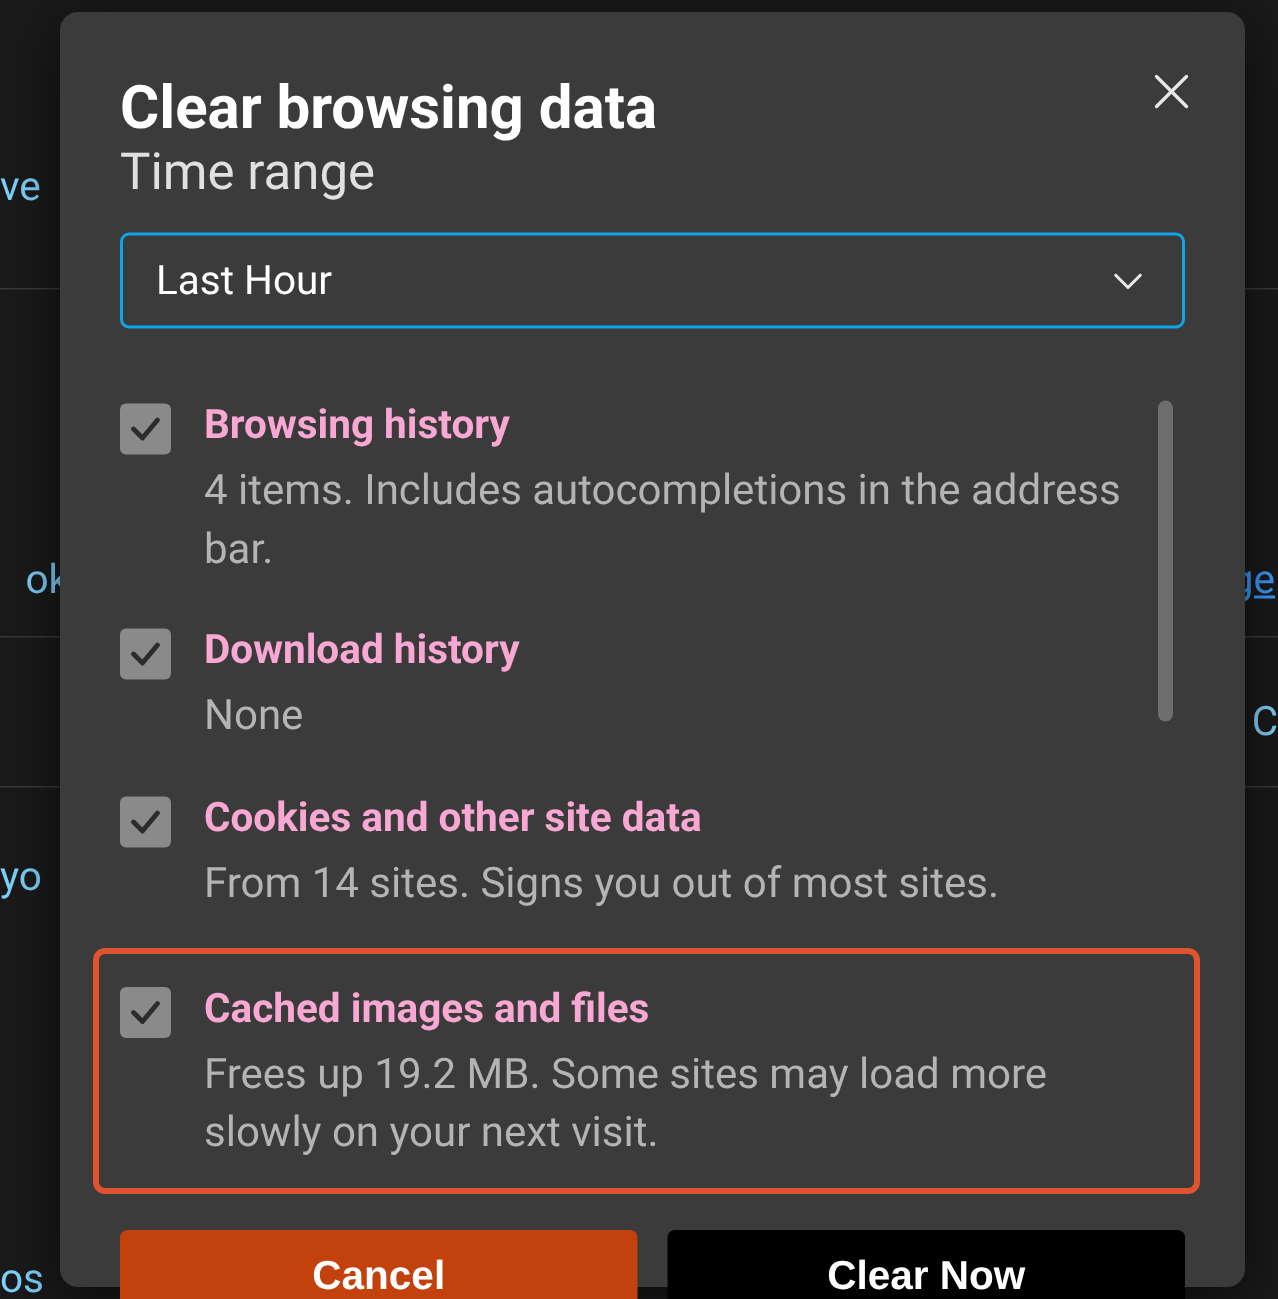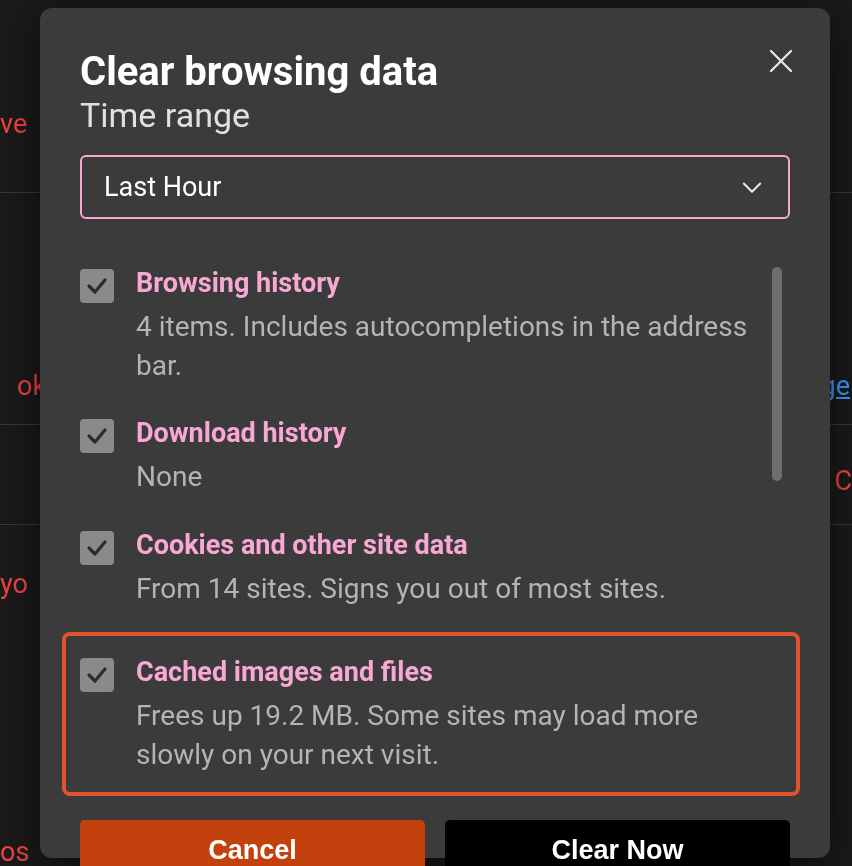--- a/index.html
+++ b/index.html
@@ -16,21 +16,21 @@
     position: relative;
     overflow: hidden;
   }
   .backdrop {
     position: absolute;
     inset: 0;
     background: #1a1a1a;
   }
   .bg-text {
     position: absolute;
-    color: #ef4444;
+    color: #7dd3fc;
     font-size: 27px;
     text-align: center;
   }
   .bg-link {
     position: absolute;
     color: #3a9cff;
     font-size: 27px;
     text-decoration: underline;
   }
   .bg-line {
@@ -72,21 +72,21 @@
     margin-bottom: 20px;
   }
   .select-wrap {
     margin: 0 40px 36px 40px;
     position: relative;
   }
   .select {
     width: 100%;
     height: 64px;
     background: #3b3b3b;
-    border: 2px solid #f9a8d4;
+    border: 2px solid #0ea5e9;
     border-radius: 6px;
     padding: 0 22px;
     display: flex;
     align-items: center;
     justify-content: space-between;
     cursor: pointer;
   }
   .select-value {
     font-size: 27px;
     color: #ffffff;

